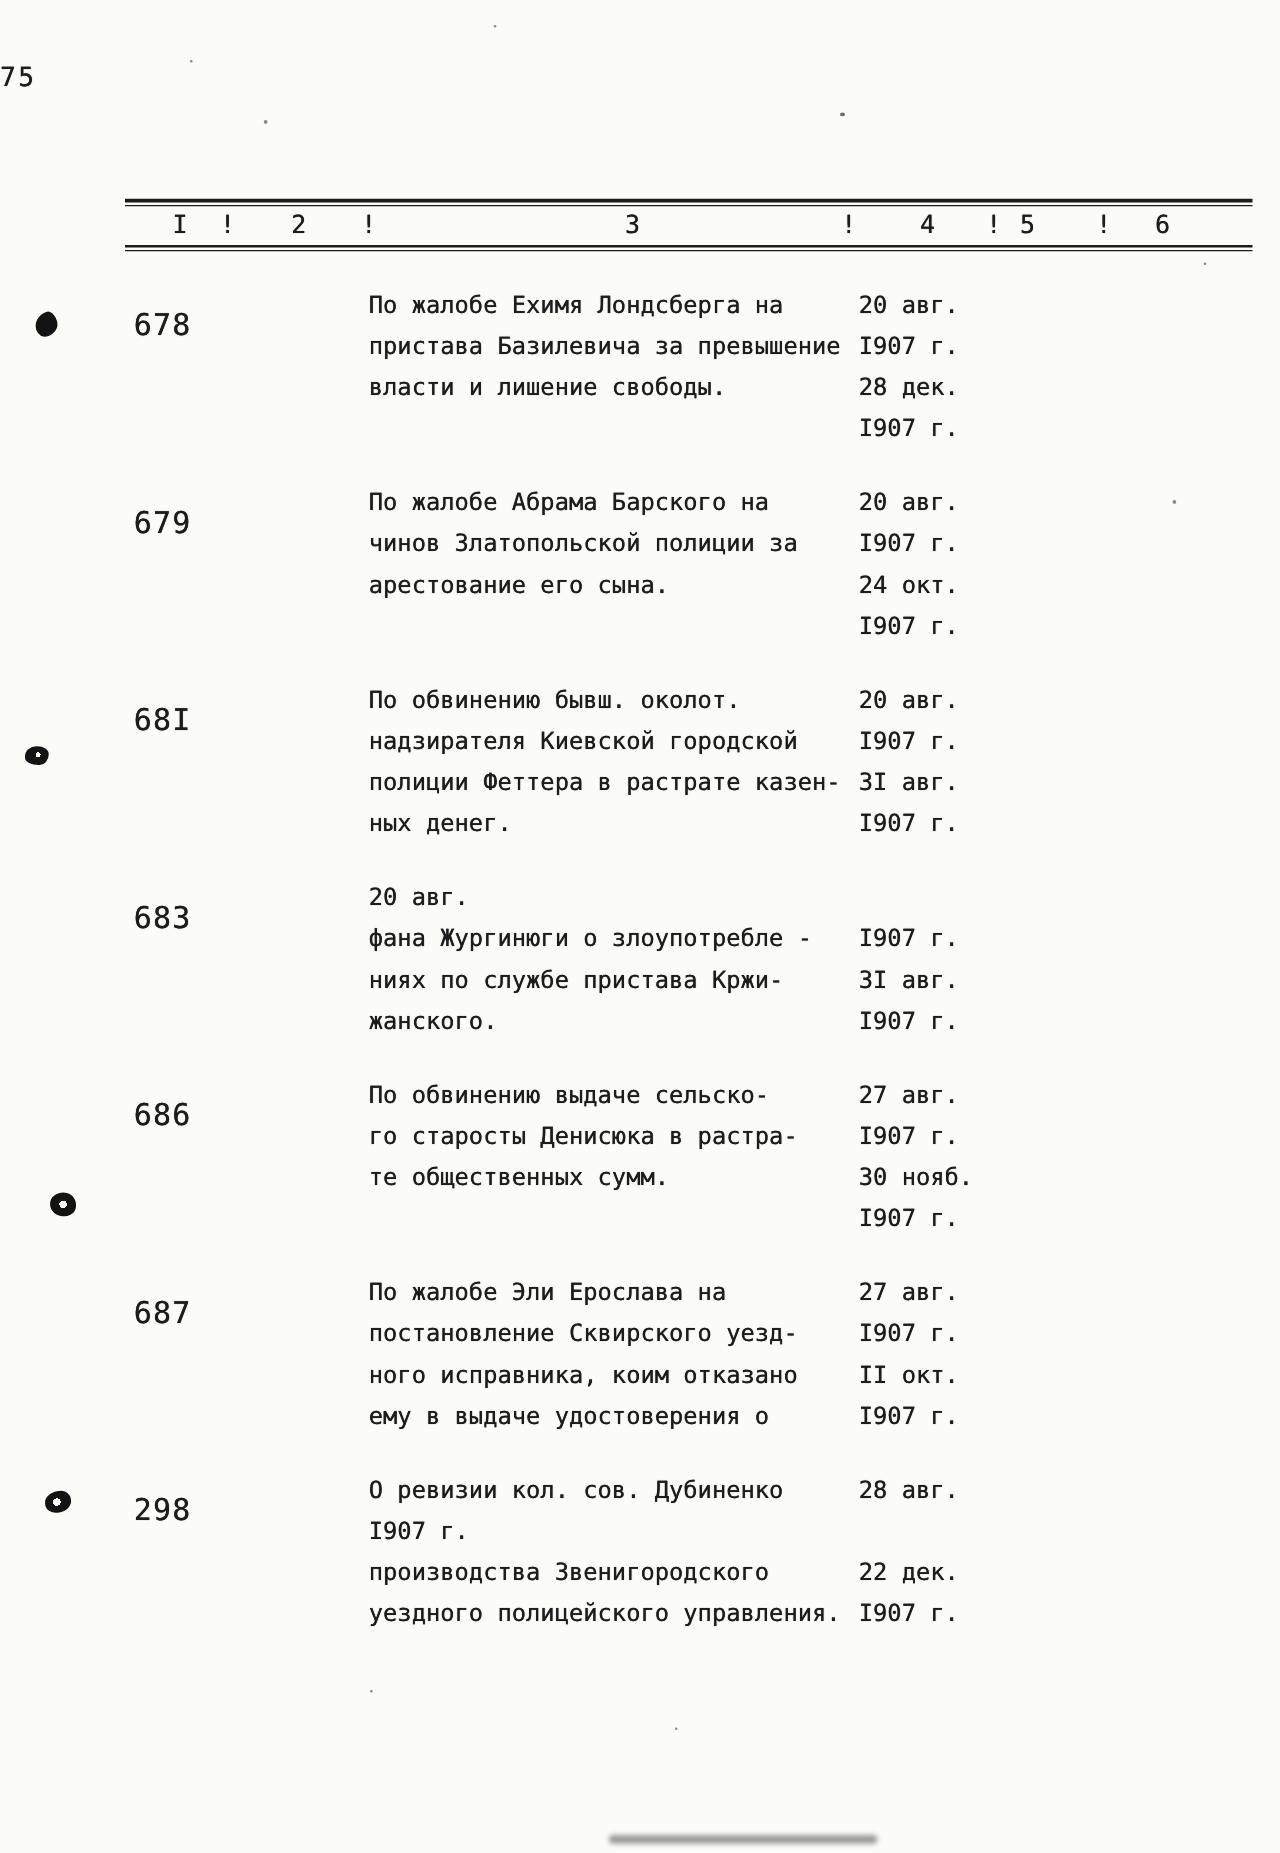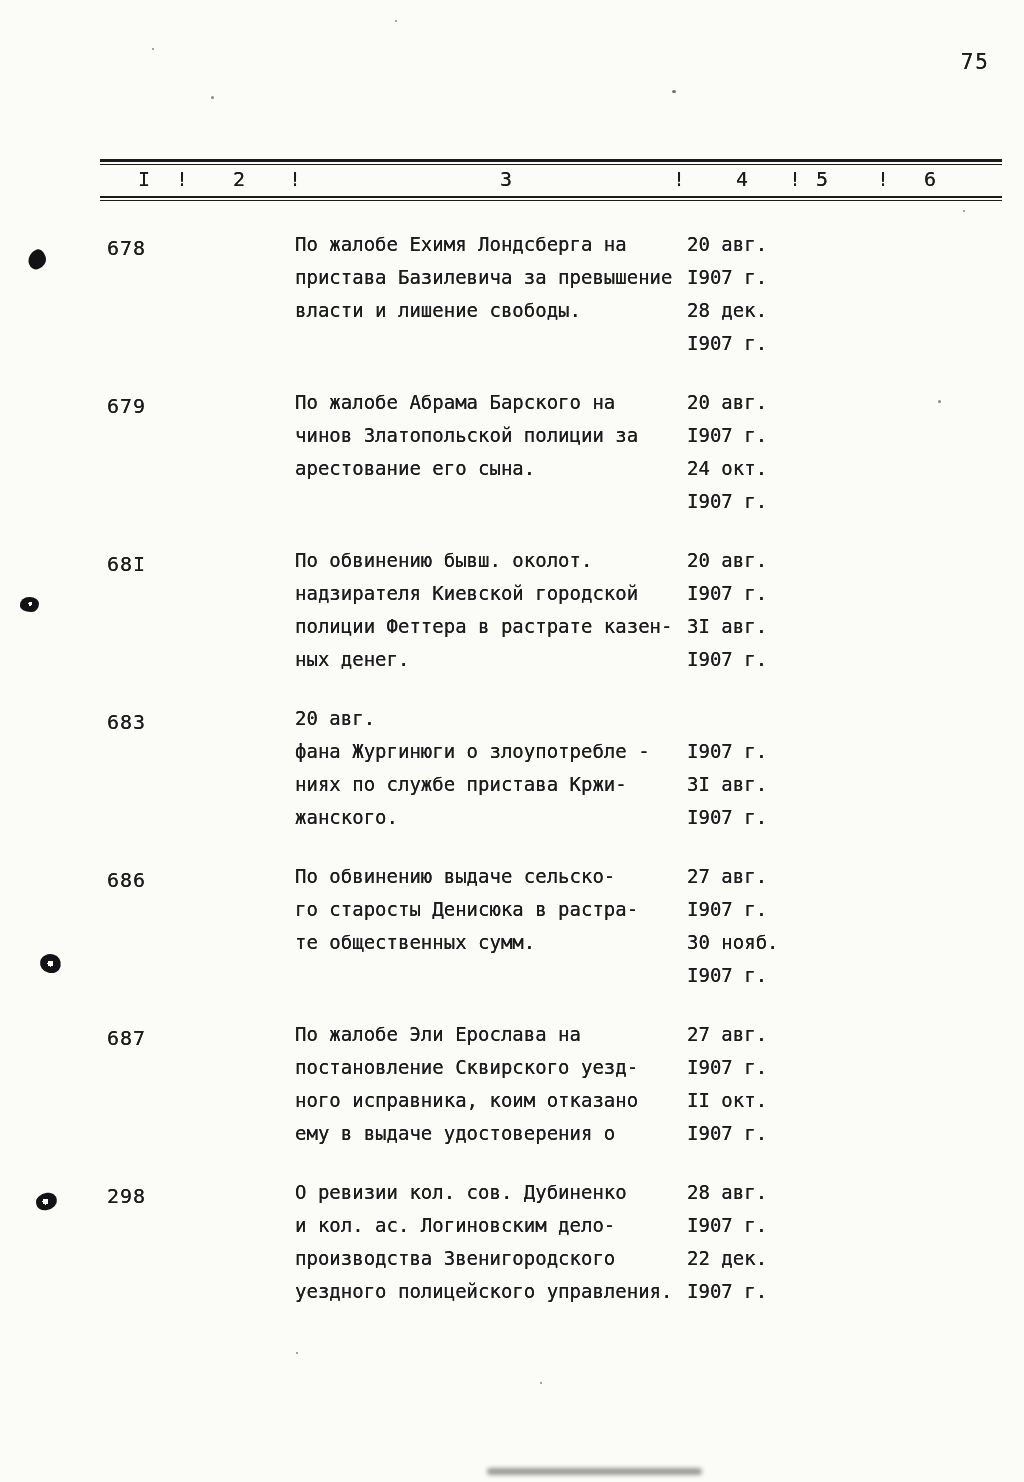--- a/index.html
+++ b/index.html
@@ -10,21 +10,21 @@
     background: #fbfbf8;
     font-family: "DejaVu Sans Mono", "Liberation Mono", monospace;
     color: #1c1c1c;
     overflow: hidden;
   }
   .page-number {
     position: absolute;
     top: 50px;
     left: 0;
     width: 990px;
-    text-align: right;
+    text-align: left;
     font-size: 21px;
     letter-spacing: 2px;
     text-shadow: 0 0 0.6px currentColor;
   }
   .rule { position: absolute; left: 100px; width: 902px; background: #1b1b1b; }
   .rule-a { top: 159px; height: 3px; }
   .rule-b { top: 164px; height: 1px; }
   .rule-c { top: 196px; height: 2px; }
   .rule-d { top: 200px; height: 1px; }
   .header-row {
@@ -38,21 +38,21 @@
   }
   .hcell { position: absolute; top: 0; }
   .entries { position: absolute; top: 228px; left: 0; width: 1024px; }
   .entry {
     position: relative;
     margin-bottom: 26px;
     font-size: 19px;
     line-height: 33px;
     text-shadow: 0 0 0.6px currentColor;
   }
-  .entry-number { position: absolute; left: 107px; top: 4px; font-size: 20px; letter-spacing: 1px; }
+  .entry-number { position: absolute; left: 107px; top: 16px; font-size: 24px; letter-spacing: 1px; }
   .entry-lines { margin-left: 295px; width: 640px; }
   .line { display: flex; min-height: 33px; }
   .line-text { flex: 0 0 392px; width: 392px; white-space: nowrap; }
   .line-date { white-space: nowrap; }
   .blot { position: absolute; background: #131313; }
   .blot-1 { left: 28px; top: 250px; width: 18px; height: 19px;
             border-radius: 70% 30% 60% 40% / 60% 50% 50% 40%; transform: rotate(-18deg); }
   .blot-2 { left: 20px; top: 597px; width: 19px; height: 15px;
             border-radius: 50% 50% 40% 60% / 55% 45% 60% 40%;
             background: radial-gradient(circle at 55% 45%, #fbfbf8 0 2px, #131313 2px); }
@@ -232,21 +232,20 @@
       </div>
     </div>
     <div class="entry">
       <span class="entry-number">298</span>
       <div class="entry-lines">
         <div class="line">
           <span class="line-text">О ревизии кол. сов. Дубиненко</span>
           <span class="line-date">28 авг.</span>
         </div>
         <div class="line">
-          <span class="line-text">и кол. ас. Логиновским дело-</span>
           <span class="line-date">I907 г.</span>
         </div>
         <div class="line">
           <span class="line-text">производства Звенигородского</span>
           <span class="line-date">22 дек.</span>
         </div>
         <div class="line">
           <span class="line-text">уездного полицейского управления.</span>
           <span class="line-date">I907 г.</span>
         </div>

